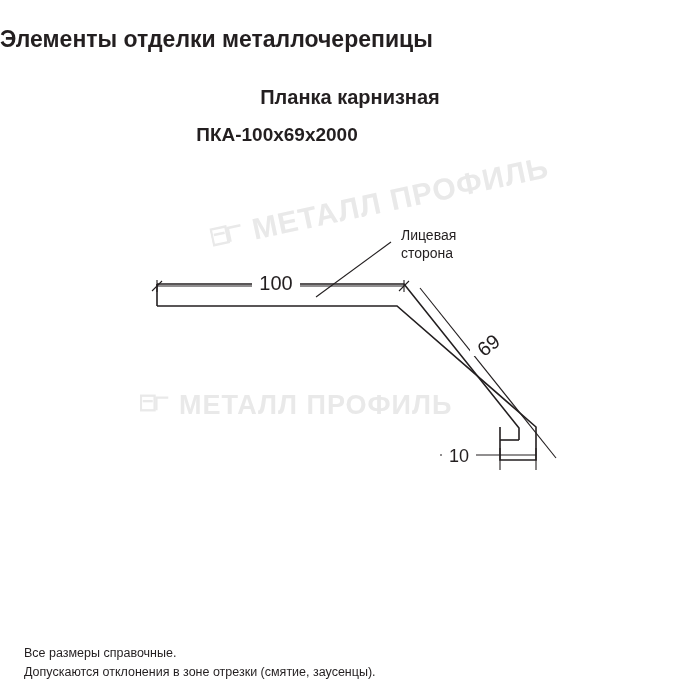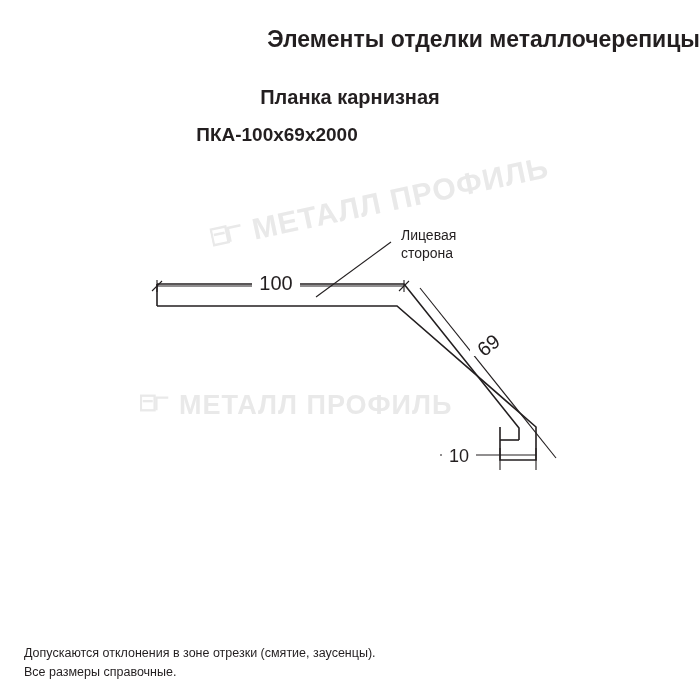--- a/index.html
+++ b/index.html
@@ -18,21 +18,21 @@
   .page {
     position: relative;
     width: 700px;
     height: 700px;
   }
   .title {
     position: absolute;
     top: 26px;
     left: 0;
     width: 700px;
-    text-align: right;
+    text-align: left;
     font-size: 23px;
     font-weight: bold;
     letter-spacing: 0px;
     color: #231f20;
   }
   .subtitle {
     position: absolute;
     top: 86px;
     left: 0;
     width: 700px;
@@ -172,17 +172,17 @@
         <path d="M500 268 L500 290"></path>
         <path d="M536 268 L536 290"></path>
       </g>
       <rect x="442" y="262" width="34" height="24" fill="#ffffff"></rect>
       <text x="459" y="282" font-size="18" text-anchor="middle">10</text>
 
     </svg>
   </div>
 
   <div class="footer">
+    <div>Все размеры справочные.</div>
     <div>Допускаются отклонения в зоне отрезки (смятие, заусенцы).</div>
-    <div>Все размеры справочные.</div>
   </div>
 
 </div>
 
 </body></html>

